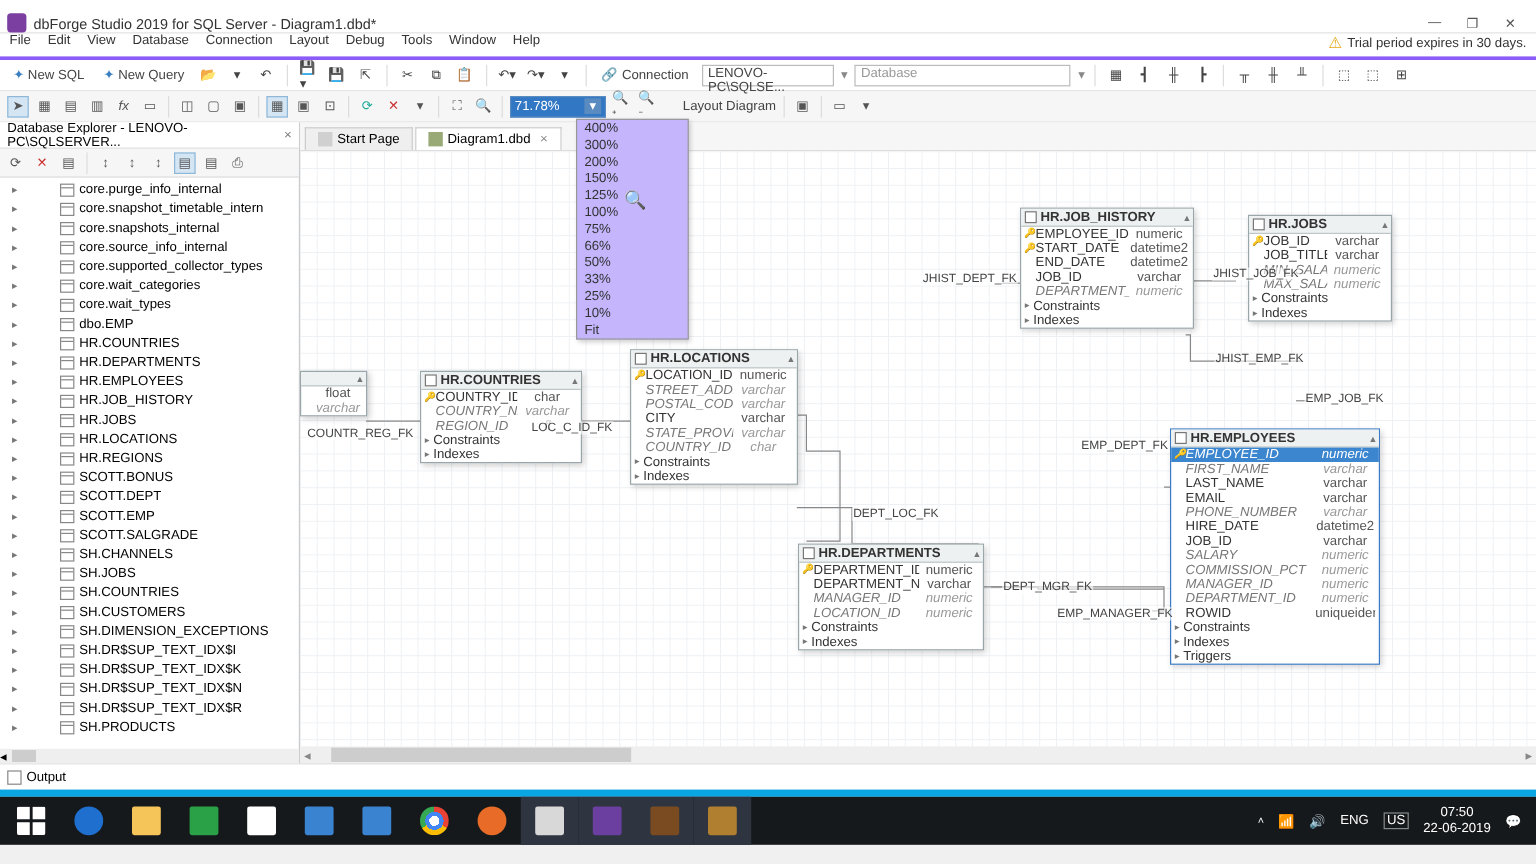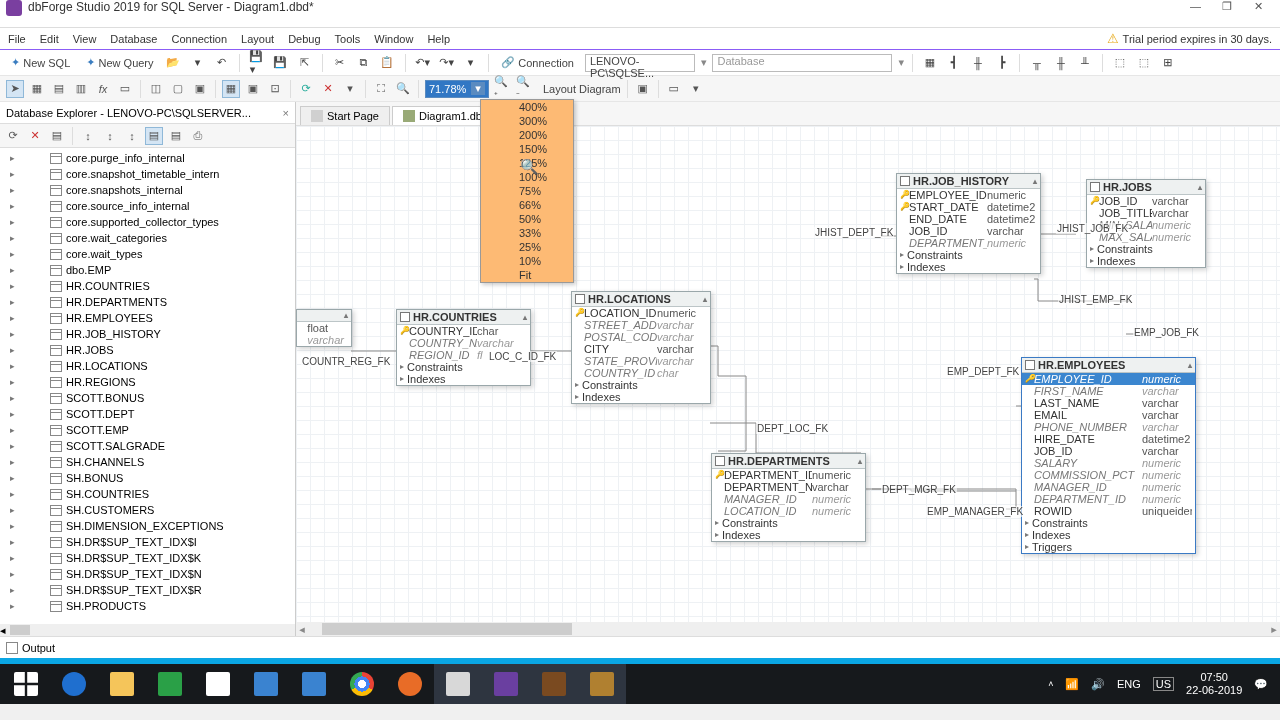--- a/index.html
+++ b/index.html
@@ -1,42 +1,42 @@
 <!DOCTYPE html>
 <html><head>
 <meta charset="utf-8">
 <style>
 * { margin:0; padding:0; box-sizing:border-box; font-family:"Segoe UI",Tahoma,sans-serif; font-size:11px; }
 body { background:#f0f0f0; width:1280px; height:720px; overflow:hidden; position:relative; }
-.titlebar { height:28px; background:#fff; display:flex; align-items:flex-start; padding:0 6px; border-bottom:1px solid #ddd; }
+.titlebar { height:28px; background:#fff; display:flex; align-items:flex-end; padding:0 6px; border-bottom:1px solid #ddd; }
 .titlebar .appicon { width:16px; height:16px; background:#7a3fa0; border-radius:3px; margin-right:6px; }
 .titlebar .title { flex:1; font-size:12px; color:#333; }
 .winbtns { display:flex; gap:18px; margin-right:6px; }
 .winbtn { width:14px; height:14px; color:#555; cursor:default; }
-.menubar { height:22px; background:#fff; display:flex; align-items:center; padding:0 8px; gap:14px; border-bottom:1px solid #8b5cf6; }
+.menubar { height:22px; background:#fff; display:flex; align-items:flex-start; padding:0 8px; gap:14px; border-bottom:3px solid #8b5cf6; }
 .menubar span { color:#333; }
 .trial { margin-left:auto; color:#444; display:flex; align-items:center; gap:4px; }
 .trial .warn { color:#e6a817; font-size:13px; }
 .toolbar { height:26px; background:#fff; display:flex; align-items:center; padding:0 6px; gap:6px; border-bottom:1px solid #e6e6e6; }
 .tbtn { display:flex; align-items:center; gap:3px; padding:1px 4px; border:1px solid transparent; color:#444; }
 .tbtn.ic { width:18px; height:18px; justify-content:center; }
 .tsep { width:1px; height:18px; background:#ddd; margin:0 2px; }
 .conn-input { border:1px solid #bbb; width:110px; height:18px; padding:0 4px; color:#444; background:#fff; }
 .db-input { border:1px solid #bbb; width:180px; height:18px; padding:0 4px; color:#999; background:#fff; }
 .toolbar2 { height:26px; background:#f6f6f6; display:flex; align-items:center; padding:0 6px; gap:4px; border-bottom:1px solid #e6e6e6; }
 .ic16 { width:18px; height:18px; display:inline-flex; align-items:center; justify-content:center; color:#555; border:1px solid transparent; }
 .ic16.active { background:#d4e5f4; border-color:#8fb8d8; }
-.zoom-field { width:64px; height:18px; border:1px solid #5a8bc0; background:#3177c4; color:#fff; padding:0 3px; display:flex; align-items:center; justify-content:space-between; }
+.zoom-field { width:80px; height:18px; border:1px solid #5a8bc0; background:#3177c4; color:#fff; padding:0 3px; display:flex; align-items:center; justify-content:space-between; }
 .zoom-field .dd { background:#5a8bc0; width:14px; text-align:center; color:#fff; }
-.zoom-dropdown { position:absolute; left:480px; top:99px; width:94px; background:#fdba74; border:1px solid #999; z-index:100; box-shadow:2px 2px 4px rgba(0,0,0,0.2);padding-left:32px; }
+.zoom-dropdown { position:absolute; left:480px; top:99px; width:94px; background:#c4b5fd; border:1px solid #999; z-index:100; box-shadow:2px 2px 4px rgba(0,0,0,0.2); }
 .zoom-dropdown div { padding:1px 6px; color:#333; }
 .mag-cursor { position:absolute; left:520px; top:158px; z-index:101; font-size:15px; color:#333; }
-.layout-label { color:#444; margin-left:6px; }
+.layout-label { color:#444; margin-left:16px; }
 .main { display:flex; height:534px; }
-.explorer { width:296px; background:#fff; border-right:1px solid #ccc; display:flex; flex-direction:column; }
+.explorer { width:250px; background:#fff; border-right:1px solid #ccc; display:flex; flex-direction:column; }
 .exp-tab { height:22px; background:#fff; border-bottom:1px solid #ddd; display:flex; align-items:center; padding:0 6px; }
 .exp-tab .x { margin-left:auto; color:#777; }
 .exp-tools { height:24px; background:#f6f6f6; border-bottom:1px solid #ddd; display:flex; align-items:center; gap:4px; padding:0 4px; }
 .tree { flex:1; overflow:auto; padding:2px 0; }
 .tree-item { display:flex; align-items:center; padding:0 4px 0 50px; height:16px; white-space:nowrap; }
 .tree-item .exp { position:absolute; margin-left:-40px; color:#777; font-size:9px; }
 .tree-item .tblicon { width:12px; height:11px; background:#fff; border:1px solid #888; display:inline-block; margin-right:4px; position:relative; }
 .tree-item .tblicon:before { content:""; position:absolute; top:2px; left:0; right:0; height:1px; background:#888; }
 .tree-scroll { height:12px; background:#efefef; display:flex; align-items:center; }
 .tree-scroll .thumb { width:20px; height:10px; background:#cdcdcd; margin-left:4px; }
@@ -49,21 +49,21 @@
 .canvas { flex:1; background:#fff; background-image:linear-gradient(#eef1f4 1px,transparent 1px),linear-gradient(90deg,#eef1f4 1px,transparent 1px); background-size:14px 14px; position:relative; overflow:hidden; }
 .entity { position:absolute; background:#fff; border:1px solid #9aa7aa; box-shadow:2px 2px 5px rgba(0,0,0,0.18); font-size:10px; }
 .entity.sel { border-color:#3b7ac4; }
 .entity .hdr { background:#eef1f1; border-bottom:1px solid #bcc5c7; padding:1px 3px; display:flex; align-items:center; font-weight:bold; color:#333; }
 .entity .hdr .ei { width:10px; height:10px; background:#fff; border:1px solid #777; margin-right:3px; }
 .entity .hdr .col { margin-left:auto; color:#777; font-size:8px; }
 .entity .row { display:flex; padding:0 3px; line-height:12px; }
 .entity .row .k { width:9px; font-size:8px; color:#a07030; }
 .entity .row .n { flex:1; color:#333; white-space:nowrap; overflow:hidden; }
 .entity .row .n.it { font-style:italic; color:#777; }
-.entity .row .t { color:#555; width:50px; text-align:left; white-space:nowrap; overflow:hidden; }
+.entity .row .t { color:#555; width:50px; text-align:center; white-space:nowrap; overflow:hidden; }
 .entity .row .t.it { font-style:italic; color:#999; }
 .entity .row.selrow { background:#3b86cf; }
 .entity .row.selrow .n, .entity .row.selrow .t, .entity .row.selrow .k { color:#fff; font-style:italic; }
 .entity .sect { padding:0 3px; color:#333; display:flex; align-items:center; line-height:12px; }
 .entity .sect .ar { color:#777; margin-right:3px; font-size:8px; }
 .fk-label { position:absolute; font-size:10px; color:#444; background:rgba(255,255,255,0.6); padding:0 1px; }
 svg.links { position:absolute; inset:0; width:100%; height:100%; pointer-events:none; }
 svg.links path { stroke:#888; stroke-width:1; fill:none; }
 .hscroll { height:14px; background:#efefef; display:flex; align-items:center; }
 .hscroll .thumb { height:12px; width:250px; background:#cdcdcd; margin-left:14px; }
@@ -342,21 +342,21 @@
           <span>SCOTT.SALGRADE</span>
         </div>
         <div class="tree-item">
           <span class="exp">▸</span>
           <span class="tblicon"></span>
           <span>SH.CHANNELS</span>
         </div>
         <div class="tree-item">
           <span class="exp">▸</span>
           <span class="tblicon"></span>
-          <span>SH.BONUS</span>
+          <span>SH.JOBS</span>
         </div>
         <div class="tree-item">
           <span class="exp">▸</span>
           <span class="tblicon"></span>
           <span>SH.COUNTRIES</span>
         </div>
         <div class="tree-item">
           <span class="exp">▸</span>
           <span class="tblicon"></span>
           <span>SH.CUSTOMERS</span>

